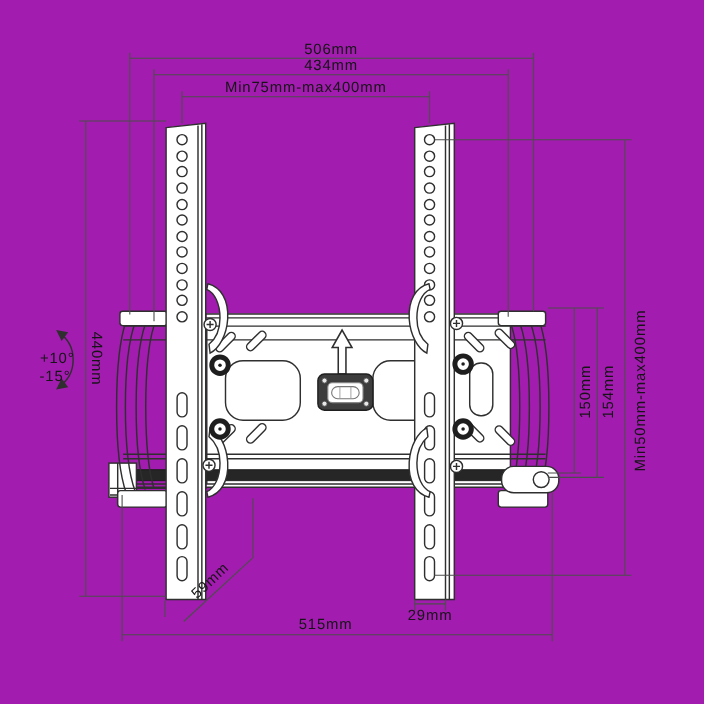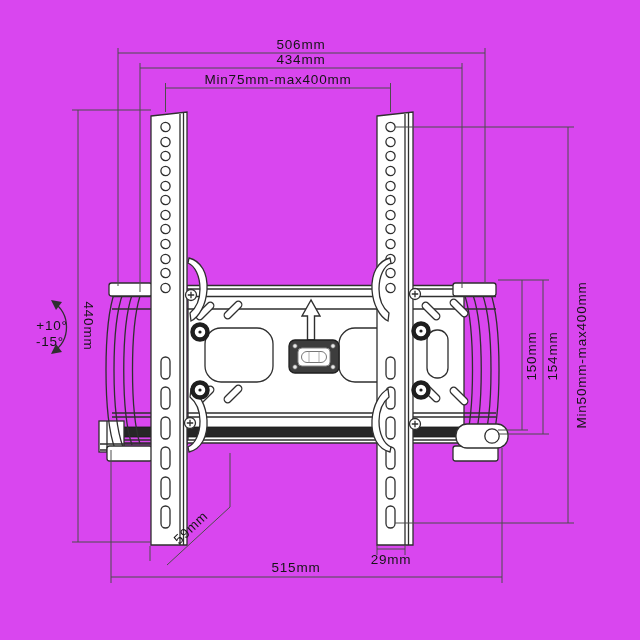--- a/index.html
+++ b/index.html
@@ -1,16 +1,16 @@
 <!DOCTYPE html>
 <html><head>
 <meta charset="utf-8">
 <style>
   html,body{margin:0;padding:0;background:#ffffff;}
-  .stage{position:relative;width:640px;height:640px;background:#d946ef;overflow:hidden;
+  .stage{position:relative;width:640px;height:640px;background:#a21caf;overflow:hidden;
          font-family:"Liberation Sans", sans-serif;}
   svg{position:absolute;left:0;top:0;}
   text{font-family:"Liberation Sans", sans-serif;font-size:13.5px;fill:#151515;letter-spacing:0.8px;}
   .dim{stroke:#4d4d4d;stroke-width:1;fill:none;}
   .draw{stroke:#2f2f2f;stroke-width:1.3;fill:none;}
   .wfill{fill:#ffffff;}
 </style>
 </head>
 <body>
 

